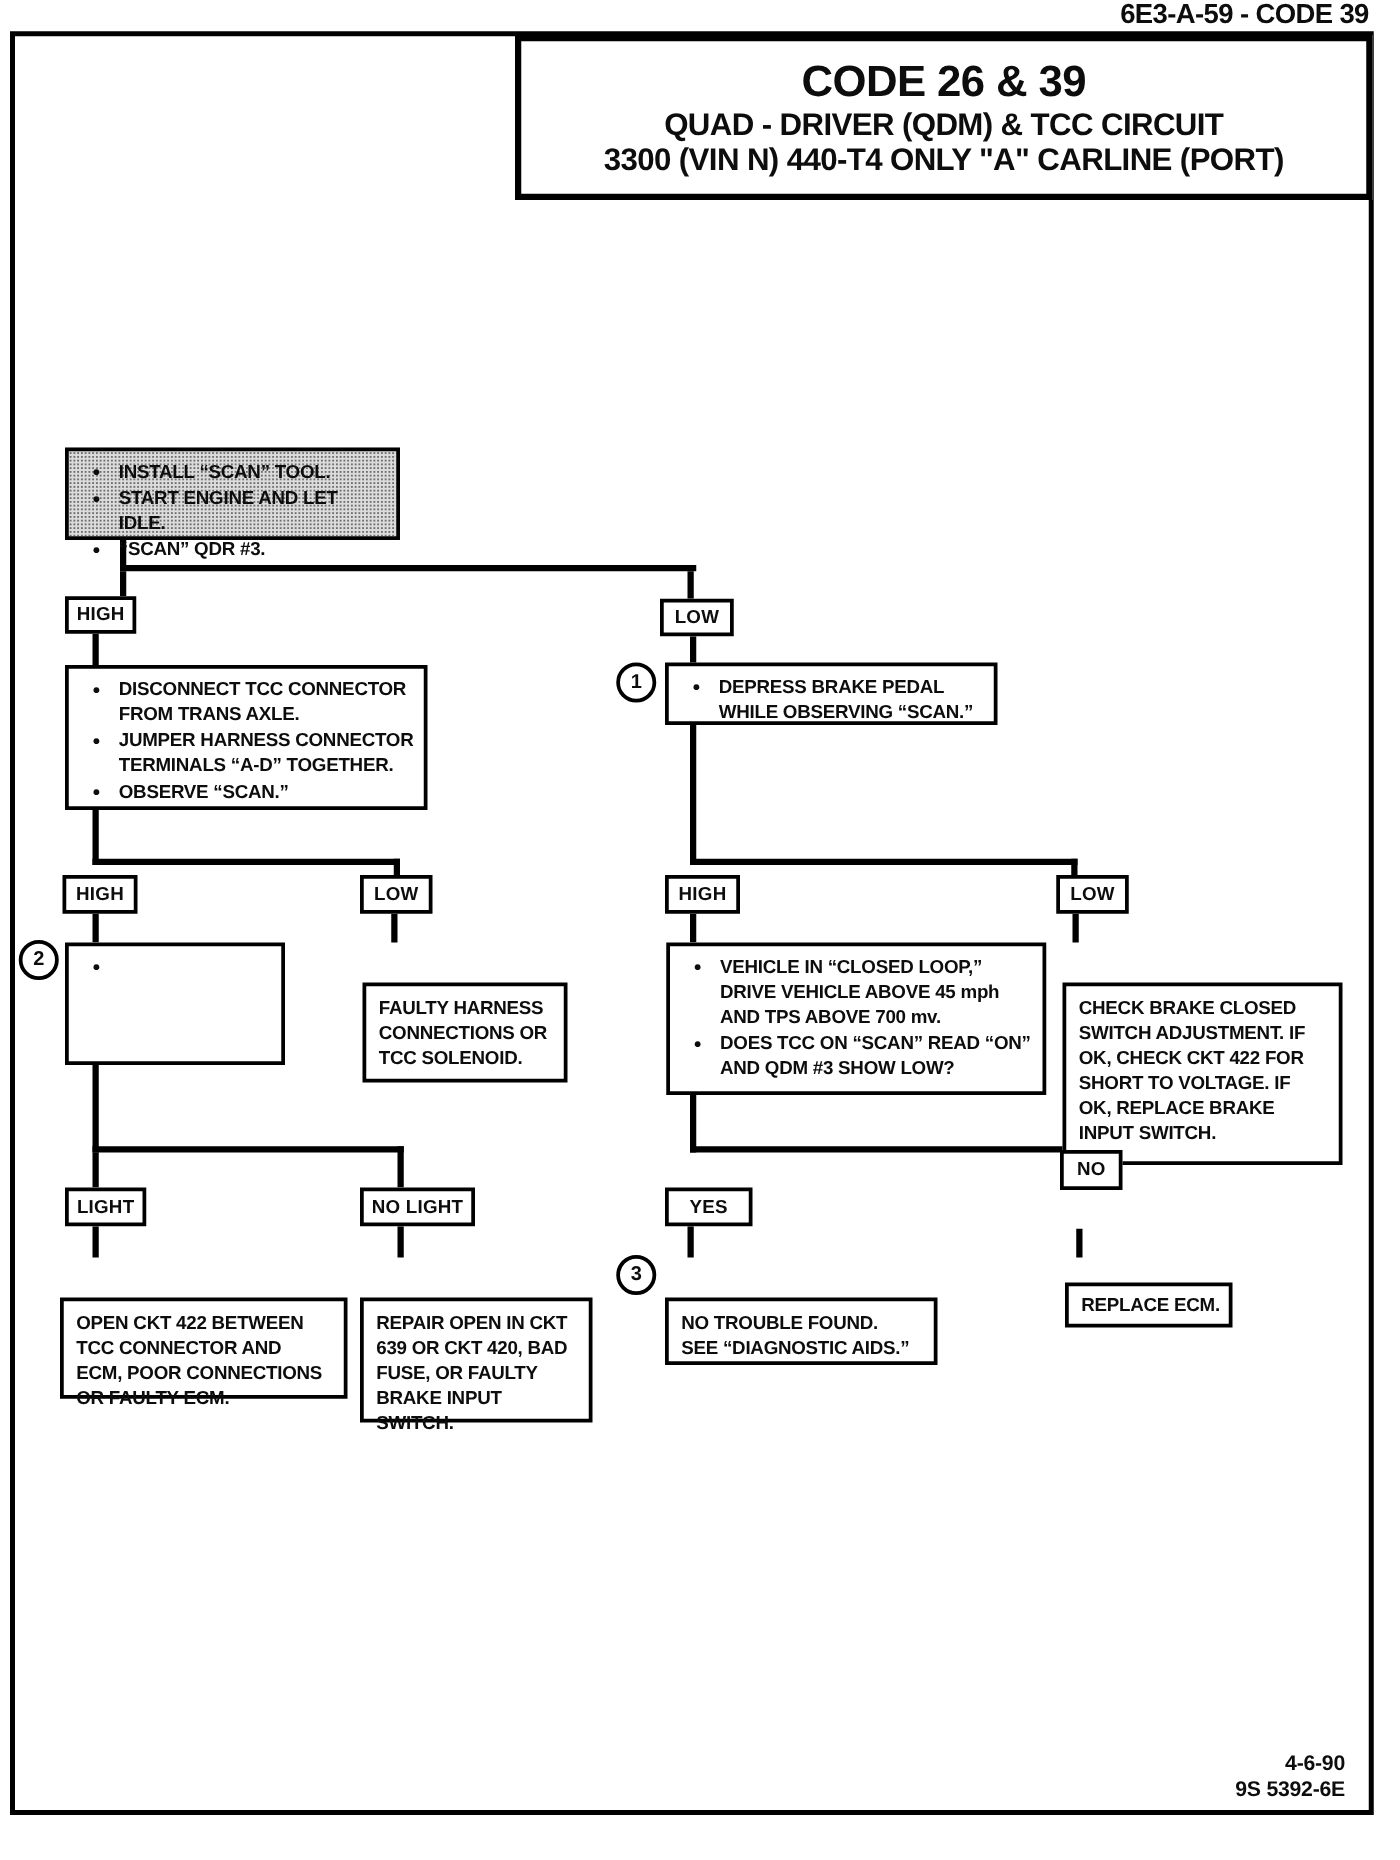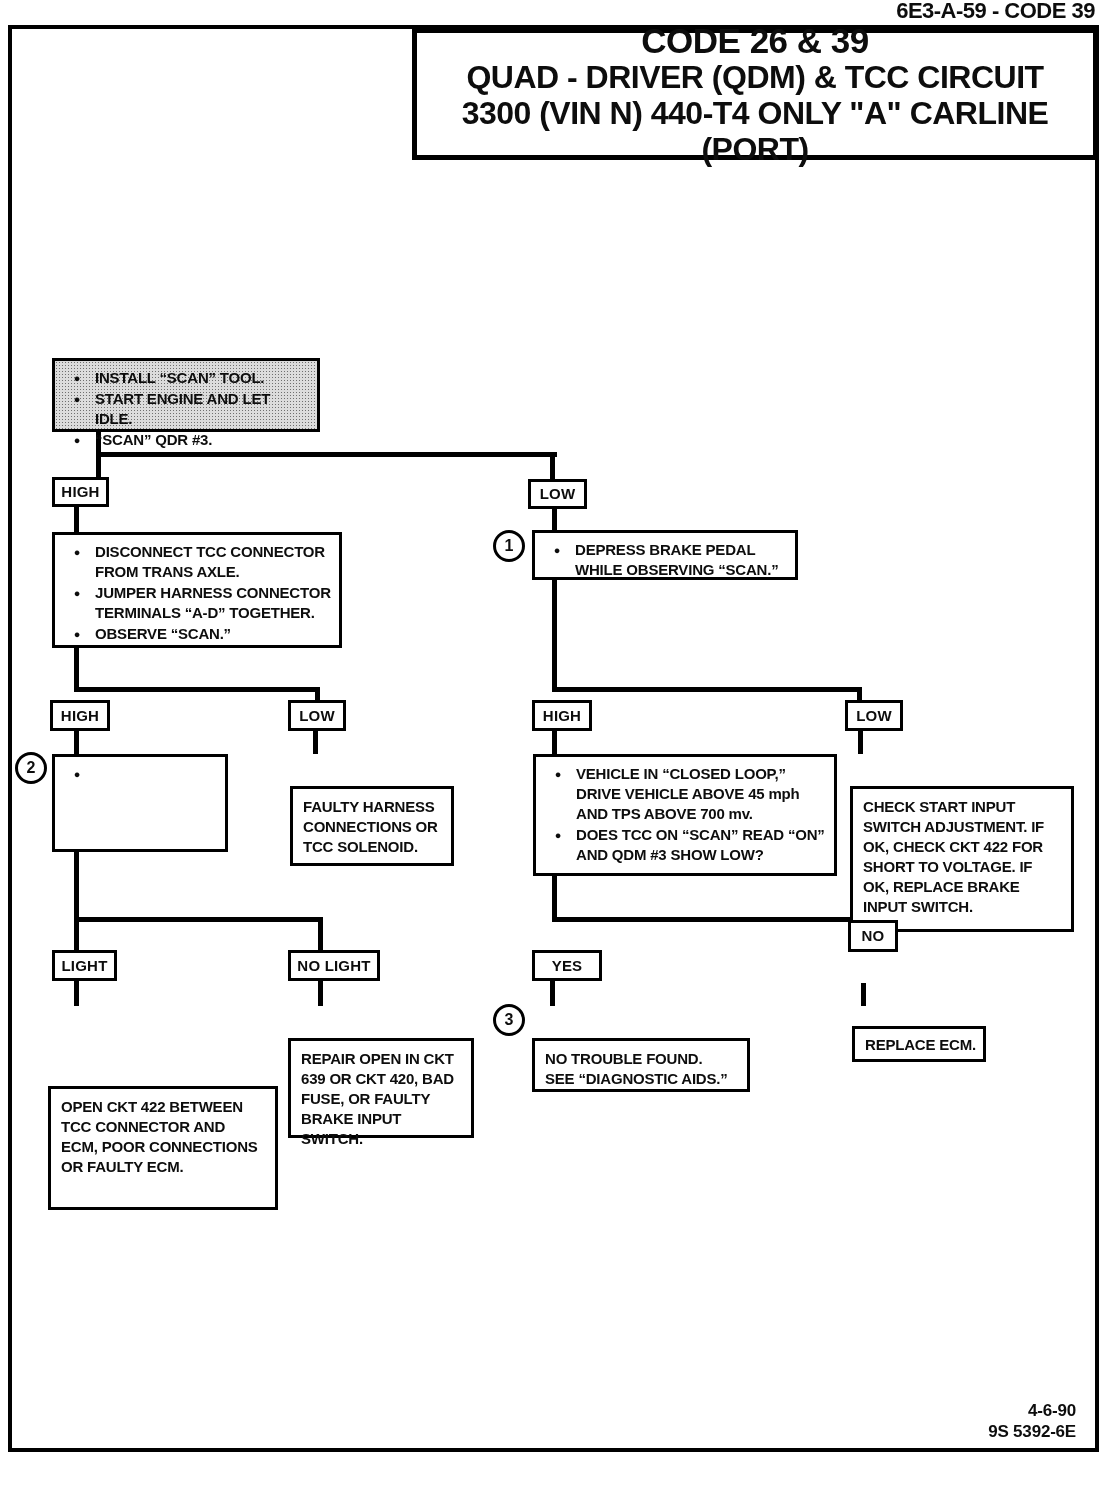--- a/index.html
+++ b/index.html
@@ -9,21 +9,21 @@
     -webkit-font-smoothing:antialiased;overflow:hidden;
   }
   .abs{position:absolute;}
   .frame{border:4px solid #000;}
   .titlebox{
     border:5px solid #000;background:#fff;display:flex;flex-direction:column;
     justify-content:center;align-items:center;text-align:center;
     font-weight:700;letter-spacing:-0.5px;line-height:1.12;
   }
   .title-l1{font-size:35px;}
-  .title-l2,.title-l3{font-size:32px;}
+  .title-l2,.title-l3{font-size:25px;}
   .hdr{font-size:22px;font-weight:700;letter-spacing:-0.5px;}
   .box{
     border:3px solid #000;background:#fff;font-weight:700;font-size:15px;
     letter-spacing:-0.2px;line-height:1.33;box-sizing:border-box;
   }
   .stipple{
     background-color:#dcdcdc;
     background-image:radial-gradient(#6f6f6f 0.9px,rgba(0,0,0,0) 1px);
     background-size:3px 3px;
   }
@@ -151,32 +151,32 @@
     <span class="bdot">●</span>
     <span class="btxt">VEHICLE IN “CLOSED LOOP,” DRIVE VEHICLE ABOVE 45 mph AND TPS ABOVE 700 mv.</span>
   </div>
   <div class="brow">
     <span class="bdot">●</span>
     <span class="btxt">DOES TCC ON “SCAN” READ “ON” AND QDM #3 SHOW LOW?</span>
   </div>
 </div>
 
 <div class="abs box plain" style="left:850px;top:754px;width:224px;height:146px;">
-  <div>CHECK START INPUT</div>
+  <div>CHECK BRAKE CLOSED</div>
   <div>SWITCH ADJUSTMENT.  IF</div>
   <div>OK, CHECK CKT 422 FOR</div>
   <div>SHORT TO VOLTAGE.  IF</div>
   <div>OK, REPLACE BRAKE</div>
   <div>INPUT SWITCH.</div>
 </div>
 
 <div class="abs box label" style="left:52px;top:950px;width:65px;height:31px;">LIGHT</div>
 <div class="abs box label" style="left:288px;top:950px;width:92px;height:31px;">NO LIGHT</div>
 
-<div class="abs box plain" style="left:48px;top:1054px;width:230px;height:124px;">
+<div class="abs box plain" style="left:48px;top:1006px;width:230px;height:81px;">
   <div>OPEN CKT 422 BETWEEN</div>
   <div>TCC CONNECTOR AND</div>
   <div>ECM, POOR CONNECTIONS</div>
   <div>OR FAULTY ECM.</div>
 </div>
 
 <div class="abs box plain" style="left:288px;top:1006px;width:186px;height:100px;">
   <div>REPAIR OPEN IN CKT</div>
   <div>639 OR CKT 420, BAD</div>
   <div>FUSE, OR FAULTY</div>

